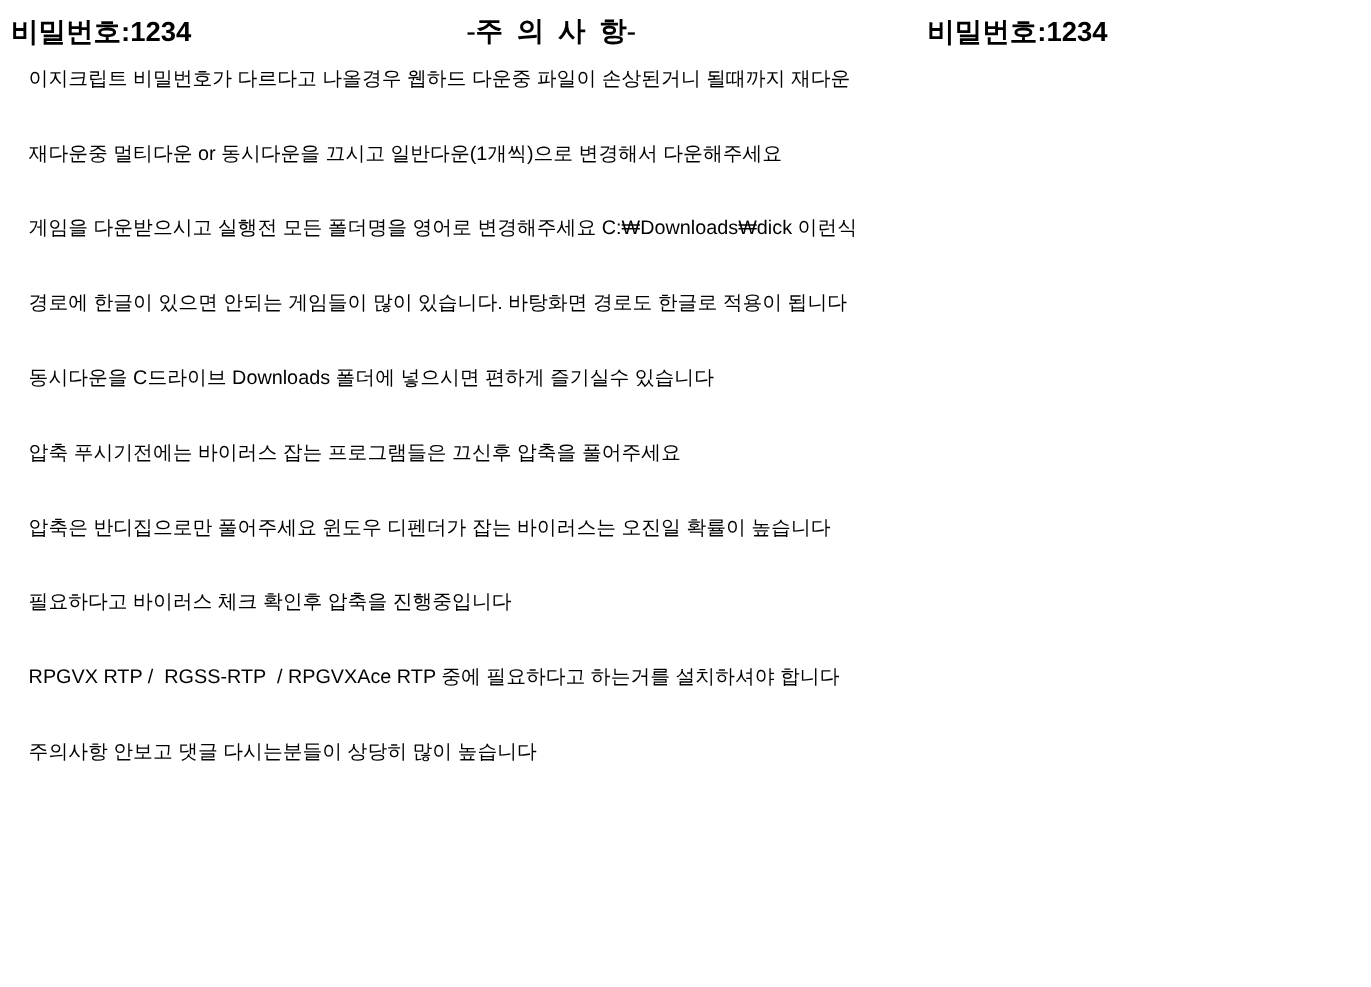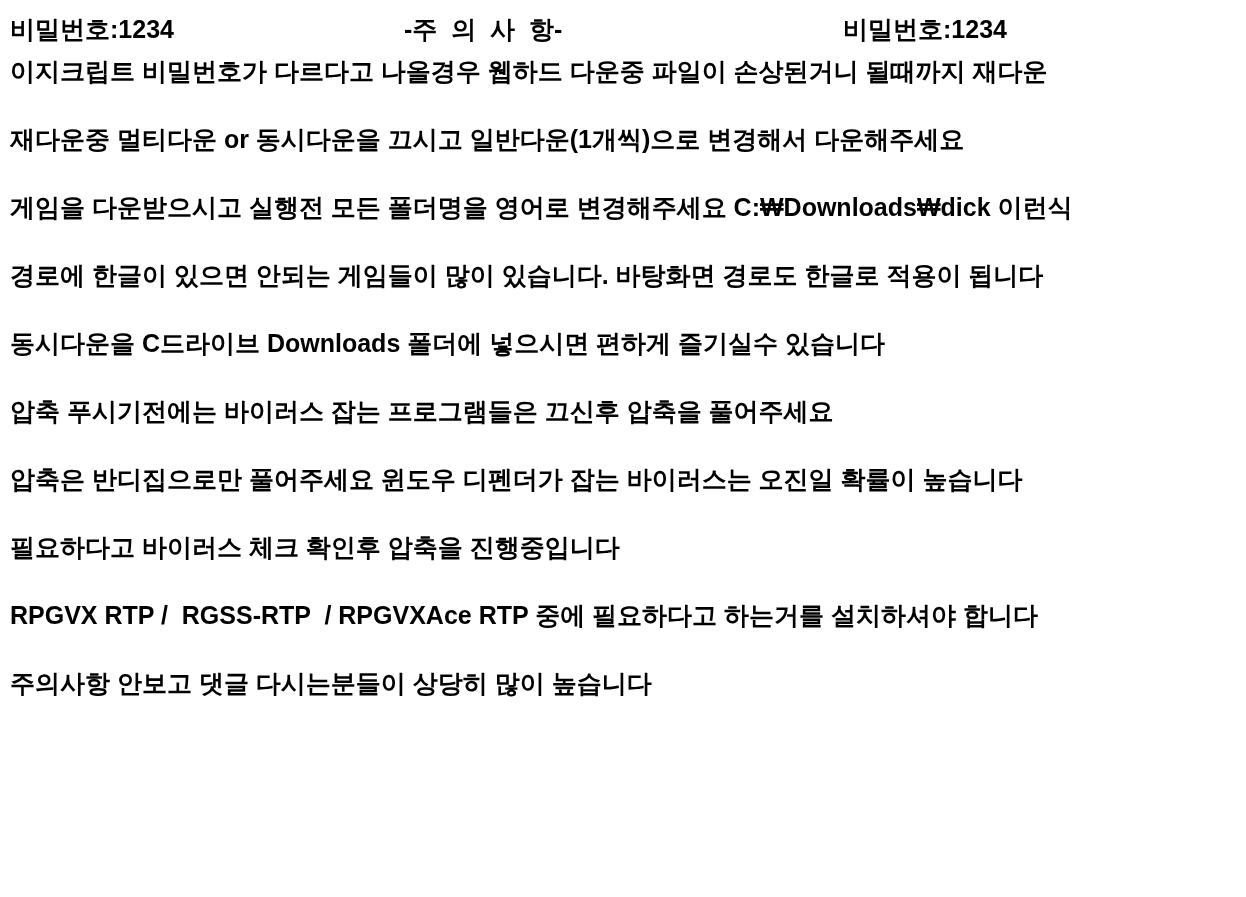--- a/index.html
+++ b/index.html
@@ -31,39 +31,40 @@
     line-height: 30px;
     white-space: pre;
   }
   .header-left {
     position: absolute;
     left: 10px;
     top: 14px;
   }
   .header-center {
     position: absolute;
-    left: 404px;
+    left: 424px;
     top: 14px;
     letter-spacing: 0px;
+    font-family: Liberation Serif, serif;
   }
   .header-right {
     position: absolute;
     left: 843px;
     top: 14px;
   }
   .body-lines {
     padding: 0 10px;
     box-sizing: border-box;
   }
   .line {
-    font-weight: bold;
-    font-size: 25px;
+    font-weight: normal;
+    font-size: 18px;
     line-height: 30px;
     white-space: pre-wrap;
-    margin: 0 0 38px 0;
+    margin: 0 0 38px 16px;
   }
   .line.tight {
     margin-bottom: 4px;
   }
   .line.after-tight {
     margin-bottom: 38px;
   }
 </style>
 </head>
 <body>

